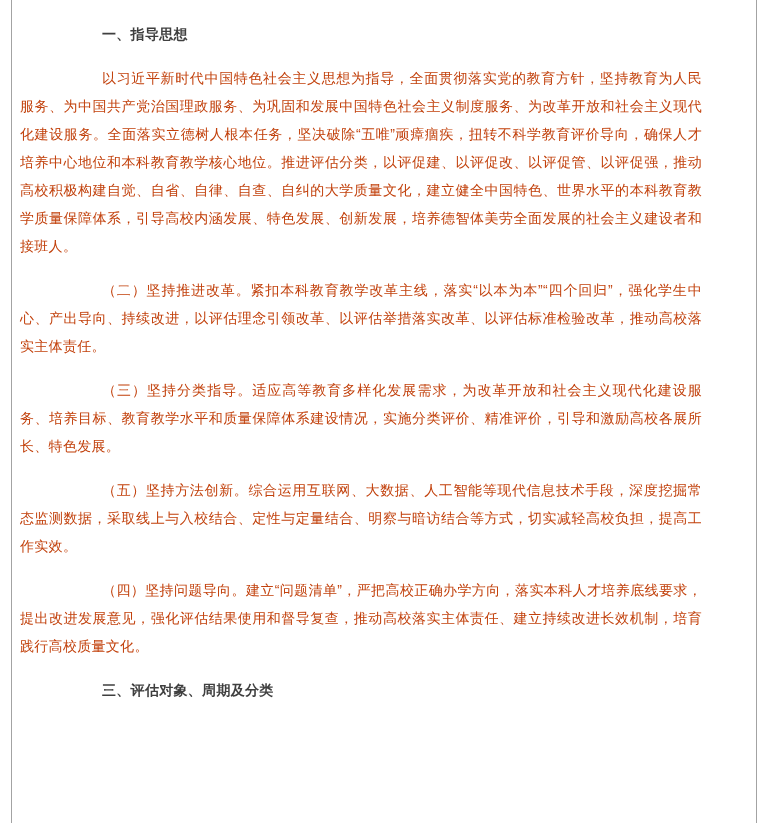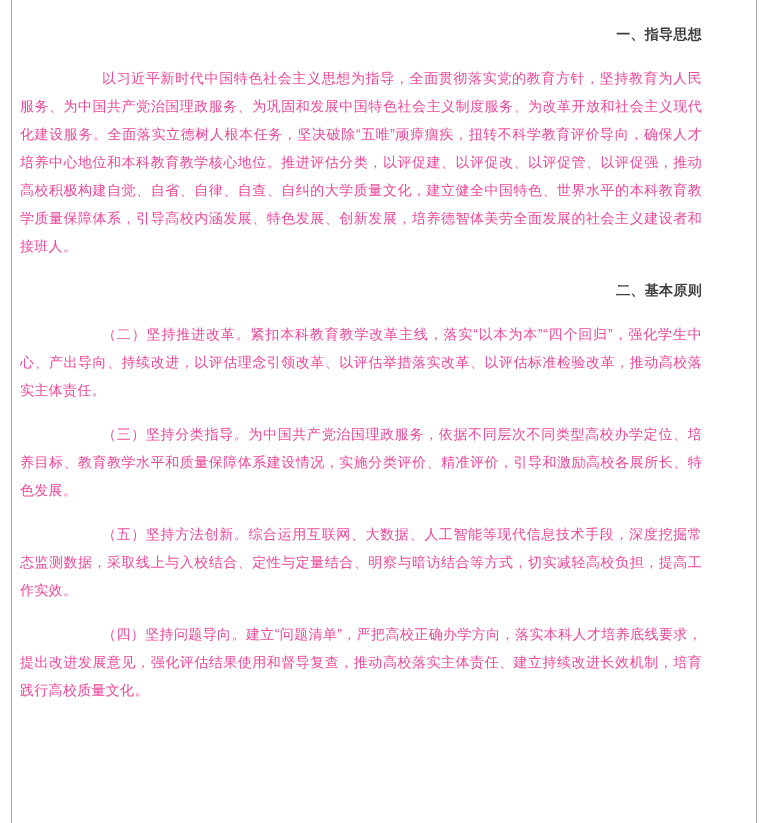--- a/index.html
+++ b/index.html
@@ -22,46 +22,46 @@
     background: #ffffff;
     border-left: 1px solid #a3a3a3;
     border-right: 1px solid #a3a3a3;
     padding: 20px 54px 24px 8px;
   }
   .block {
     margin: 0 0 16px 0;
     font-size: 14px;
     line-height: 28px;
     letter-spacing: 0.3px;
-    color: #ec4899;
+    color: #c2410c;
     text-align: justify;
     text-indent: 82px;
   }
   .heading {
     font-weight: bold;
     color: #3f3f3f;
-    text-align: right;
+    text-align: left;
   }
 </style>
 </head>
 <body>
 
 <div class="viewport">
   <div class="sheet">
 
     <div class="block heading">一、指导思想</div>
 
     <div class="block">以习近平新时代中国特色社会主义思想为指导，全面贯彻落实党的教育方针，坚持教育为人民服务、为中国共产党治国理政服务、为巩固和发展中国特色社会主义制度服务、为改革开放和社会主义现代化建设服务。全面落实立德树人根本任务，坚决破除“五唯”顽瘴痼疾，扭转不科学教育评价导向，确保人才培养中心地位和本科教育教学核心地位。推进评估分类，以评促建、以评促改、以评促管、以评促强，推动高校积极构建自觉、自省、自律、自查、自纠的大学质量文化，建立健全中国特色、世界水平的本科教育教学质量保障体系，引导高校内涵发展、特色发展、创新发展，培养德智体美劳全面发展的社会主义建设者和接班人。</div>
 
-    <div class="block heading">二、基本原则</div>
 
 
     <div class="block">（二）坚持推进改革。紧扣本科教育教学改革主线，落实“以本为本”“四个回归”，强化学生中心、产出导向、持续改进，以评估理念引领改革、以评估举措落实改革、以评估标准检验改革，推动高校落实主体责任。</div>
 
-    <div class="block">（三）坚持分类指导。为中国共产党治国理政服务，依据不同层次不同类型高校办学定位、培养目标、教育教学水平和质量保障体系建设情况，实施分类评价、精准评价，引导和激励高校各展所长、特色发展。</div>
+    <div class="block">（三）坚持分类指导。适应高等教育多样化发展需求，为改革开放和社会主义现代化建设服务、培养目标、教育教学水平和质量保障体系建设情况，实施分类评价、精准评价，引导和激励高校各展所长、特色发展。</div>
 
     <div class="block">（五）坚持方法创新。综合运用互联网、大数据、人工智能等现代信息技术手段，深度挖掘常态监测数据，采取线上与入校结合、定性与定量结合、明察与暗访结合等方式，切实减轻高校负担，提高工作实效。</div>
 
     <div class="block">（四）坚持问题导向。建立“问题清单”，严把高校正确办学方向，落实本科人才培养底线要求，提出改进发展意见，强化评估结果使用和督导复查，推动高校落实主体责任、建立持续改进长效机制，培育践行高校质量文化。</div>
 
+    <div class="block heading">三、评估对象、周期及分类</div>
 
   </div>
 </div>
 
 </body></html>

